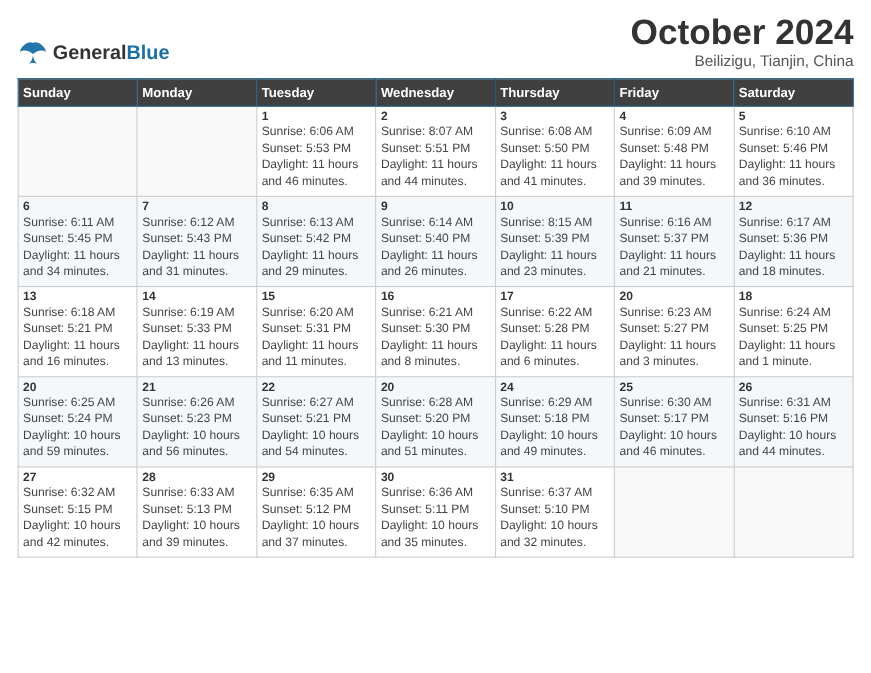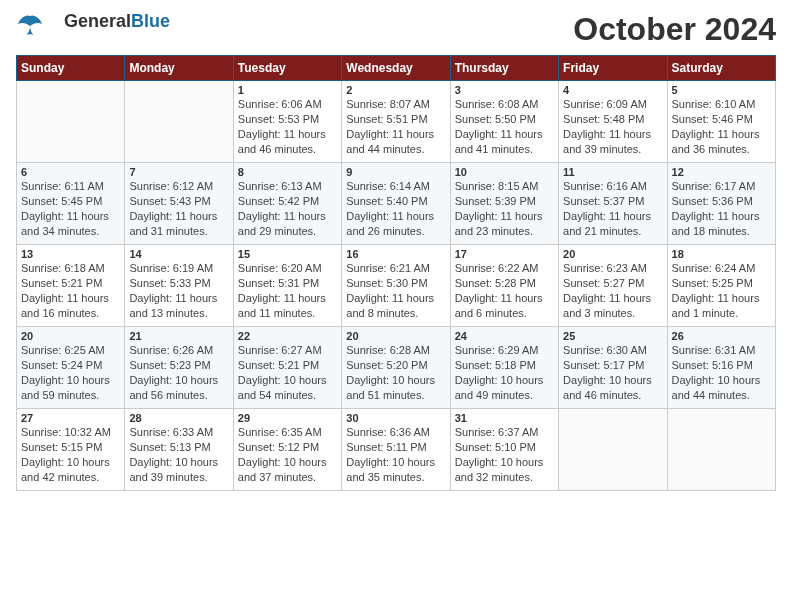--- a/index.html
+++ b/index.html
@@ -16,22 +16,23 @@
       padding: 12px 16px;
     }
     .header {
       display: flex;
       justify-content: space-between;
       align-items: flex-start;
       margin-bottom: 8px;
     }
     .logo {
       display: flex;
-      align-items: flex-start;
-      gap: 20px;
+      align-items: flex-end;
+      gap: 4px;
+      margin-top: 23px;
     }
     .logo-text {
       font-size: 18px;
       font-weight: bold;
       color: #333;
       line-height: 1.1;
     }
     .logo-text span {
       color: #1a6fa8;
     }
@@ -51,21 +52,21 @@
     .calendar-subtitle {
       font-size: 14px;
       color: #555;
     }
     .calendar {
       width: 100%;
       border-collapse: collapse;
       border: 1px solid #ccc;
     }
     .calendar th {
-      background-color: #7f1d1d;
+      background-color: #404040;
       color: #fff;
       font-size: 12px;
       font-weight: bold;
       padding: 5px 4px;
       text-align: left;
       border: 1px solid #1a5f8a;
     }
     .calendar td {
       width: calc(100% / 7);
       vertical-align: top;
@@ -106,20 +107,21 @@
       <svg class="logo-bird" viewBox="0 0 28 24" xmlns="http://www.w3.org/2000/svg">
         <path d="M14 4 C10 2, 4 6, 2 12 C6 10, 10 11, 14 14 C18 11, 22 10, 26 12 C24 6, 18 2, 14 4 Z" fill="#2176ae"></path>
         <path d="M14 14 C14 18, 12 22, 10 23 C12 22, 16 22, 18 23 C16 22, 14 18, 14 14 Z" fill="#2176ae"></path>
       </svg>
       <div class="logo-text">
         <div>General<span>Blue</span></div>
       </div>
     </div>
     <div class="title-block">
       <div class="calendar-title">October 2024</div>
+      <div class="calendar-subtitle">Beilizigu, Tianjin, China</div>
     </div>
   </div>
 
   <table class="calendar">
     <thead>
       <tr>
       <th>Sunday</th>
           <th>Monday</th>
           <th>Tuesday</th>
           <th>Wednesday</th>
@@ -291,21 +293,21 @@
           <td>
             <span class="day-num">26</span>
             <div class="day-detail">Sunrise: 6:31 AM
 Sunset: 5:16 PM
 Daylight: 10 hours and 44 minutes.</div>
           </td>
         </tr>
         <tr>
           <td>
             <span class="day-num">27</span>
-            <div class="day-detail">Sunrise: 10:32 AM
+            <div class="day-detail">Sunrise: 6:32 AM
 Sunset: 5:15 PM
 Daylight: 10 hours and 42 minutes.</div>
           </td>
           <td>
             <span class="day-num">28</span>
             <div class="day-detail">Sunrise: 6:33 AM
 Sunset: 5:13 PM
 Daylight: 10 hours and 39 minutes.</div>
           </td>
           <td>

